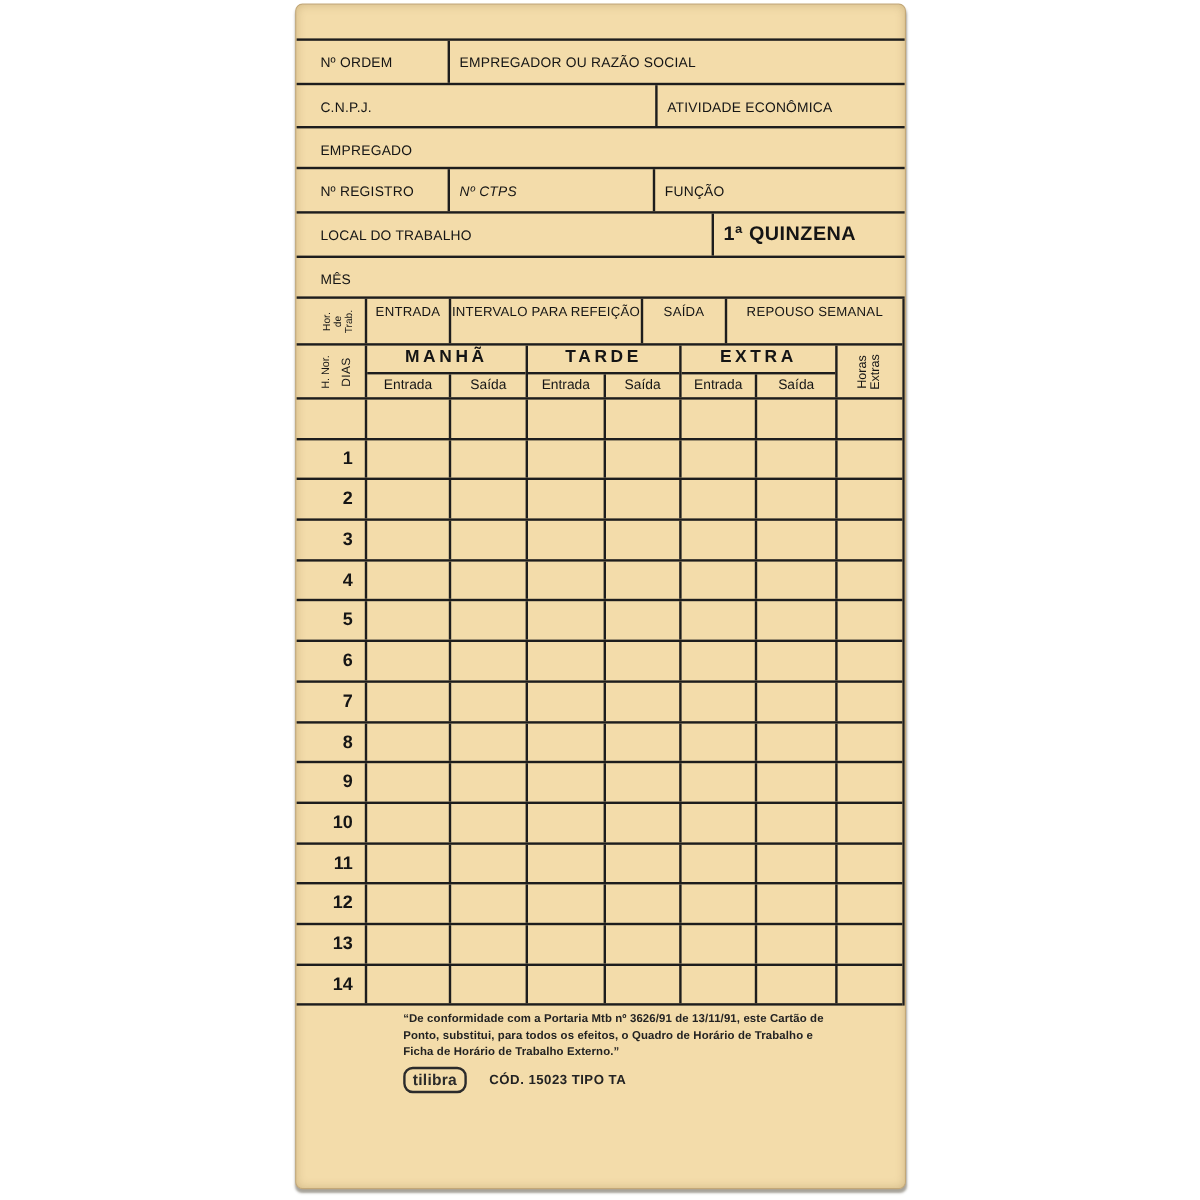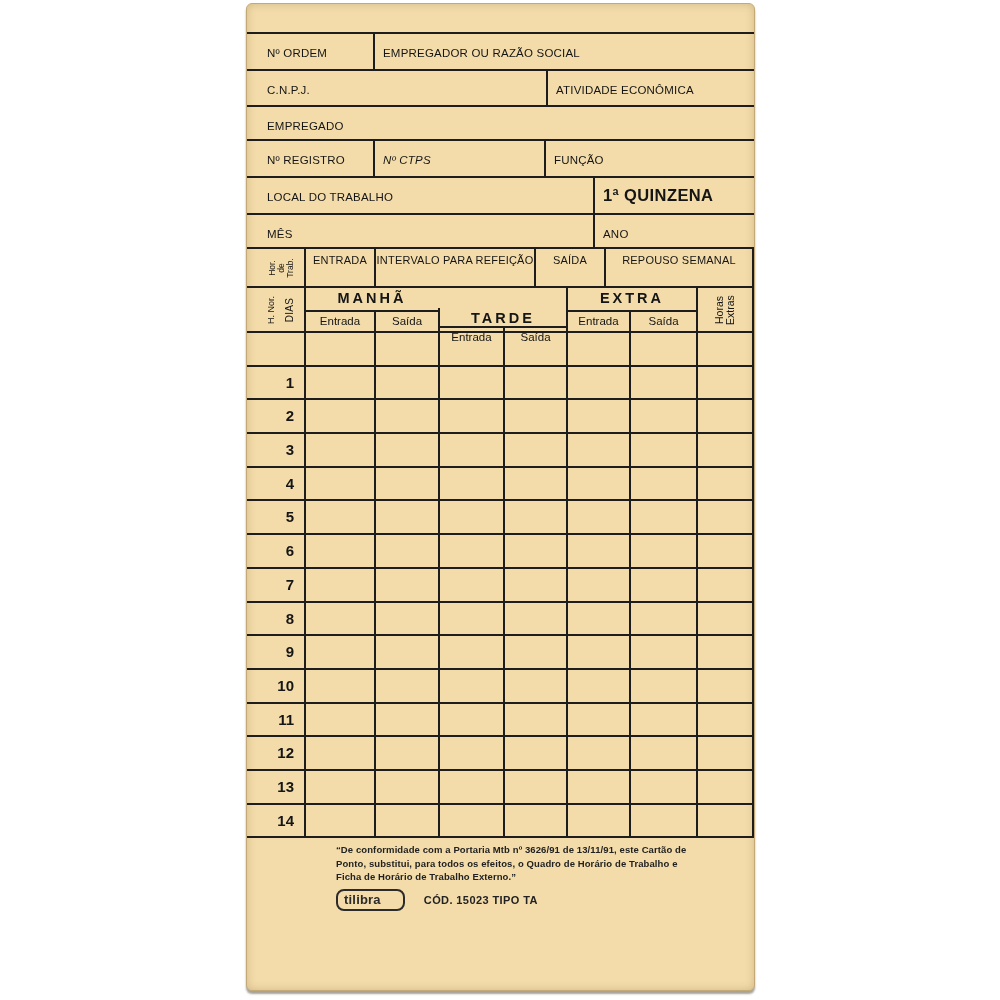--- a/index.html
+++ b/index.html
@@ -40,39 +40,39 @@
   .rot.hdt{font-size:8.5px;left:62%;}
   .rot.hnor{font-size:9px;left:44%;}
   .rot.dias{font-size:10px;left:76%;letter-spacing:.3px;}
   .rot.hx{font-size:10.5px;}
   .hrow2{display:flex;height:45px;border-bottom:2px solid var(--line);}
   .grp{border-left:2px solid var(--line);display:flex;flex-direction:column;}
   .grp .gl{height:24px;border-bottom:2px solid var(--line);text-align:center;font-weight:bold;font-size:14.5px;letter-spacing:3px;padding-top:2px;white-space:nowrap;}
   .grp .gs{flex:1;display:flex;}
   .grp .sc{font-size:11.5px;text-align:center;padding-top:3px;white-space:nowrap;}
   .grp .sc.sep{border-left:2px solid var(--line);}
-  .w134{width:134px;}.w128{width:128px;margin-top:20px;}.w130{width:130px;}
+  .w134{width:134px;}.w128{width:128px;}.w130{width:130px;}
   .hxcol{flex:1;position:relative;border-left:2px solid var(--line);}
   .trow{display:flex;height:33.7px;border-bottom:2px solid var(--line);}
   .tcell{height:100%;}
   .tcell + .tcell{border-left:2px solid var(--line);}
   .tcell.day{width:57px;text-align:right;padding-right:10px;font-weight:bold;font-size:15px;line-height:31px;}
   .cw1{width:70px;}.cw2{width:64px;}.cw3{width:65px;}.cw4{width:63px;}.cw5{width:63px;}.cw6{width:67px;}
   .tcell.hxc{flex:1;}
   
   .w70{width:70px;}.w160{width:160px;}
   .w126{width:126px;}.w171{width:171px;font-style:italic;}.w299{width:299px;}.w346{width:346px;}
   
   .footer{padding:5px 0 0 89px;}
   .note{font-size:9.5px;font-weight:bold;line-height:13.5px;letter-spacing:.1px;color:#222;}
   .note div{white-space:nowrap;}
   .brand-row{margin-top:5px;display:flex;align-items:center;gap:19px;}
   .logo{
     display:inline-block;border:2px solid #2b2b2b;border-radius:8px;
-    padding:1px 22px 2px 6px;font-weight:bold;font-size:13px;letter-spacing:.2px;color:#2b2b2b;
+    padding:1px 6px 2px 6px;font-weight:bold;font-size:13px;letter-spacing:.2px;color:#2b2b2b;
     box-shadow:0 0 0 1px var(--paper) inset;
   }
   .code{font-size:11px;font-weight:bold;letter-spacing:.4px;color:#222;}
   .code b{font-weight:bold;}
 </style>
 </head>
 <body>
 
 <div class="page">
   <div class="card">
@@ -101,21 +101,20 @@
 
     <div class="frow" style="height:37px">
       <div class="fcell first w346">LOCAL DO TRABALHO</div>
       <div class="fcell sep fx quinz">
         <span>1ª QUINZENA</span>
       </div>
     </div>
 
     <div class="frow" style="height:34px">
       <div class="fcell first w346">MÊS</div>
-      <div class="fcell sep fx">ANO</div>
     </div>
 
     <div class="grid">
 
       <div class="hrow1">
         <div class="lcol">
           <span class="rot hdt">Hor. de
 Trab.</span>
         </div>
         <div class="h1cell w70">ENTRADA</div>

